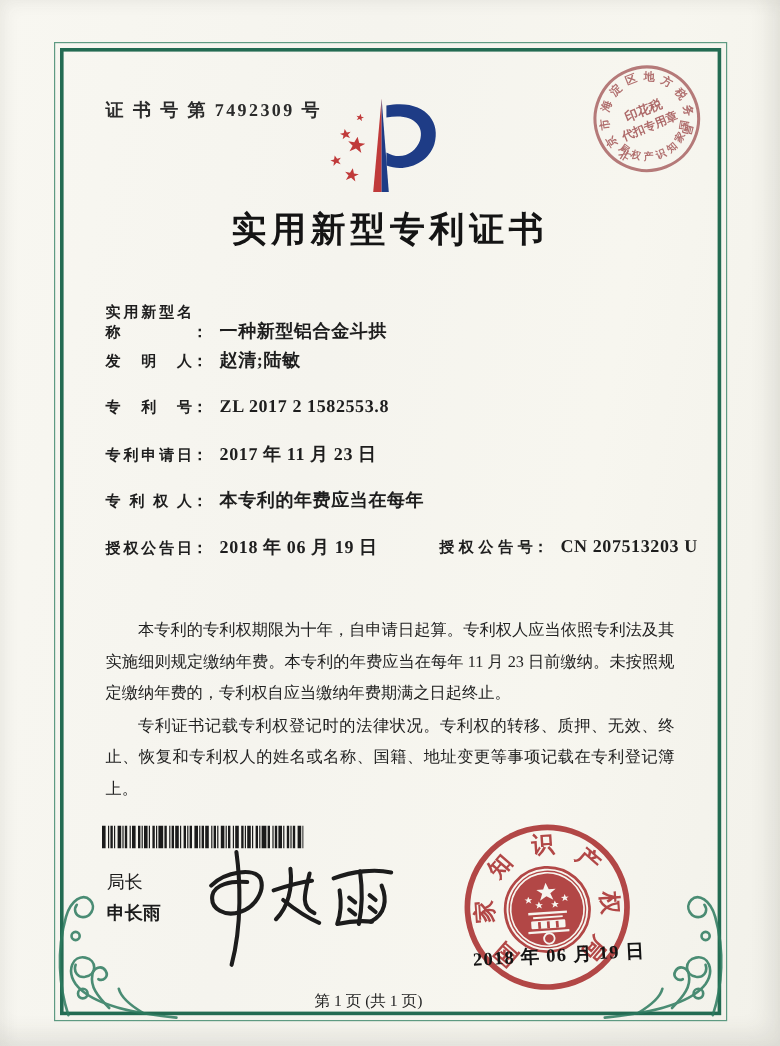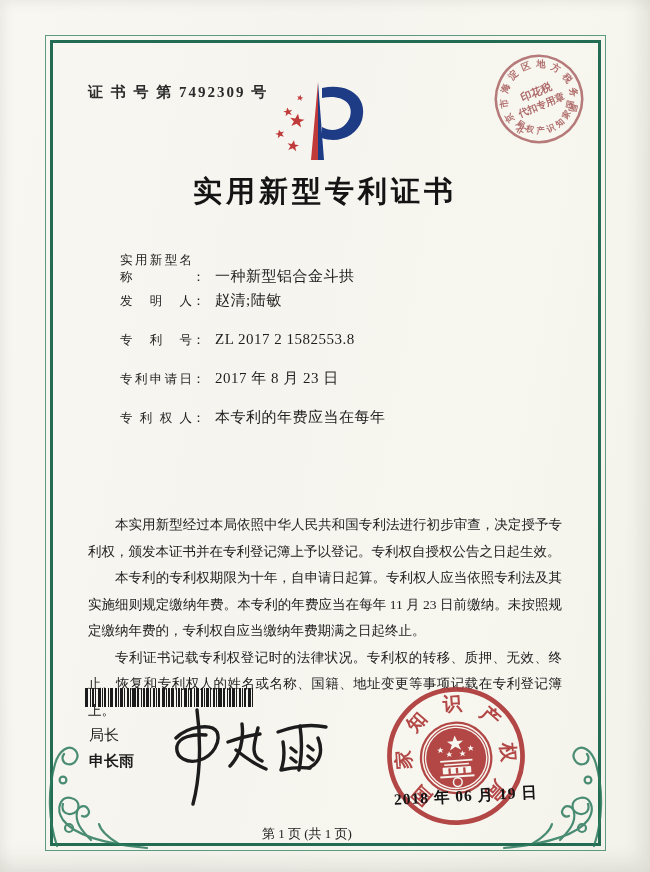--- a/index.html
+++ b/index.html
@@ -8,21 +8,21 @@
         background:linear-gradient(100deg,#f8f7f1 0%,#f5f4ee 40%,#f7f6ef 70%,#f2f1ea 100%);
         box-shadow:inset -8px -10px 18px rgba(60,60,50,.10), inset 5px 4px 12px rgba(60,60,50,.05);}
   .frame-a{position:absolute;left:45px;right:44px;top:35px;bottom:21px;border:1.5px solid #5e9a82;}
   .frame-b{position:absolute;left:50px;right:49px;top:40px;bottom:26px;border:3px solid #236b52;}
   .cert-no{position:absolute;left:88px;top:83px;font-size:15px;color:#2b2b2b;letter-spacing:2px;font-weight:bold;}
   .logo{position:absolute;left:266px;top:76px;}
   .tax-stamp{position:absolute;left:490px;top:50px;transform:rotate(-22deg);opacity:.92;}
   .title{position:absolute;left:0;right:0;top:172px;text-align:center;font-size:29px;font-weight:bold;
          color:#141414;letter-spacing:4px;}
   .fields{position:absolute;left:88px;top:252px;width:474px;}
-  .frow{position:relative;height:39px;font-weight:normal;color:#1e1e1e;margin-left:32px;}
+  .frow{position:relative;height:39px;font-weight:bold;color:#1e1e1e;}
   .flabel{display:inline-block;width:72px;font-size:12.5px;text-align:justify;text-align-last:justify;vertical-align:baseline;}
   .fcolon{font-size:13px;margin-right:10px;}
   .fvalue{font-size:15px;letter-spacing:.5px;}
   .grant-cell{position:absolute;left:278px;top:0;white-space:nowrap;}
   .grant-cell .flabel{width:78px;}
   .body-text{position:absolute;left:88px;top:512px;width:474px;font-size:13.5px;line-height:26.5px;
              color:#222;text-align:justify;}
   .body-text p{margin:0;text-indent:2em;}
   .barcode{position:absolute;left:85px;top:688px;}
   .director-title{position:absolute;left:89px;top:726px;font-size:15px;font-weight:normal;color:#1c1c1c;}
@@ -120,29 +120,34 @@
     <div class="frow">
       <span class="flabel">实用新型名称</span><span class="fcolon">：</span><span class="fvalue">一种新型铝合金斗拱</span>
     </div>
     <div class="frow">
       <span class="flabel">发明人</span><span class="fcolon">：</span><span class="fvalue">赵清;陆敏</span>
     </div>
     <div class="frow">
       <span class="flabel">专利号</span><span class="fcolon">：</span><span class="fvalue">ZL 2017 2 1582553.8</span>
     </div>
     <div class="frow">
-      <span class="flabel">专利申请日</span><span class="fcolon">：</span><span class="fvalue">2017 年 8 月 23 日</span>
+      <span class="flabel">专利申请日</span><span class="fcolon">：</span><span class="fvalue">2017 年 11 月 23 日</span>
     </div>
     <div class="frow">
       <span class="flabel">专利权人</span><span class="fcolon">：</span><span class="fvalue">本专利的年费应当在每年</span>
     </div>
+    <div class="frow">
+      <span class="flabel">授权公告日</span><span class="fcolon">：</span><span class="fvalue">2018 年 06 月 19 日</span>
+      <span class="grant-cell">
+        <span class="flabel">授权公告号</span><span class="fcolon">：</span><span class="fvalue">CN 207513203 U</span>
+      </span>
+    </div>
   </div>
 
   <div class="body-text">
-    <p>本实用新型经过本局依照中华人民共和国专利法进行初步审查，决定授予专利权，颁发本证书并在专利登记簿上予以登记。专利权自授权公告之日起生效。</p>
     <p>本专利的专利权期限为十年，自申请日起算。专利权人应当依照专利法及其实施细则规定缴纳年费。本专利的年费应当在每年 11 月 23 日前缴纳。未按照规定缴纳年费的，专利权自应当缴纳年费期满之日起终止。</p>
     <p>专利证书记载专利权登记时的法律状况。专利权的转移、质押、无效、终止、恢复和专利权人的姓名或名称、国籍、地址变更等事项记载在专利登记簿上。</p>
   </div>
 
   <svg class="barcode" width="168" height="19" viewBox="0 0 168 19">
     <line x1="0" y1="9.5" x2="168" y2="9.5" stroke="#1b1b1b" stroke-width="19" stroke-dasharray="3 2 1 1 2 1 1 2 3 1 1 1 2 2 1 1 3 2 2 1 1 1 3 1 1 2 2 1 1 1 4 1 2 2 1 1 2 1 3 1 1 2 2 1 1 1 2 2 3 1 1 1 2 1"></line>
   </svg>
 
   <div class="director-title">局长</div>
   <div class="director-name">申长雨</div>

